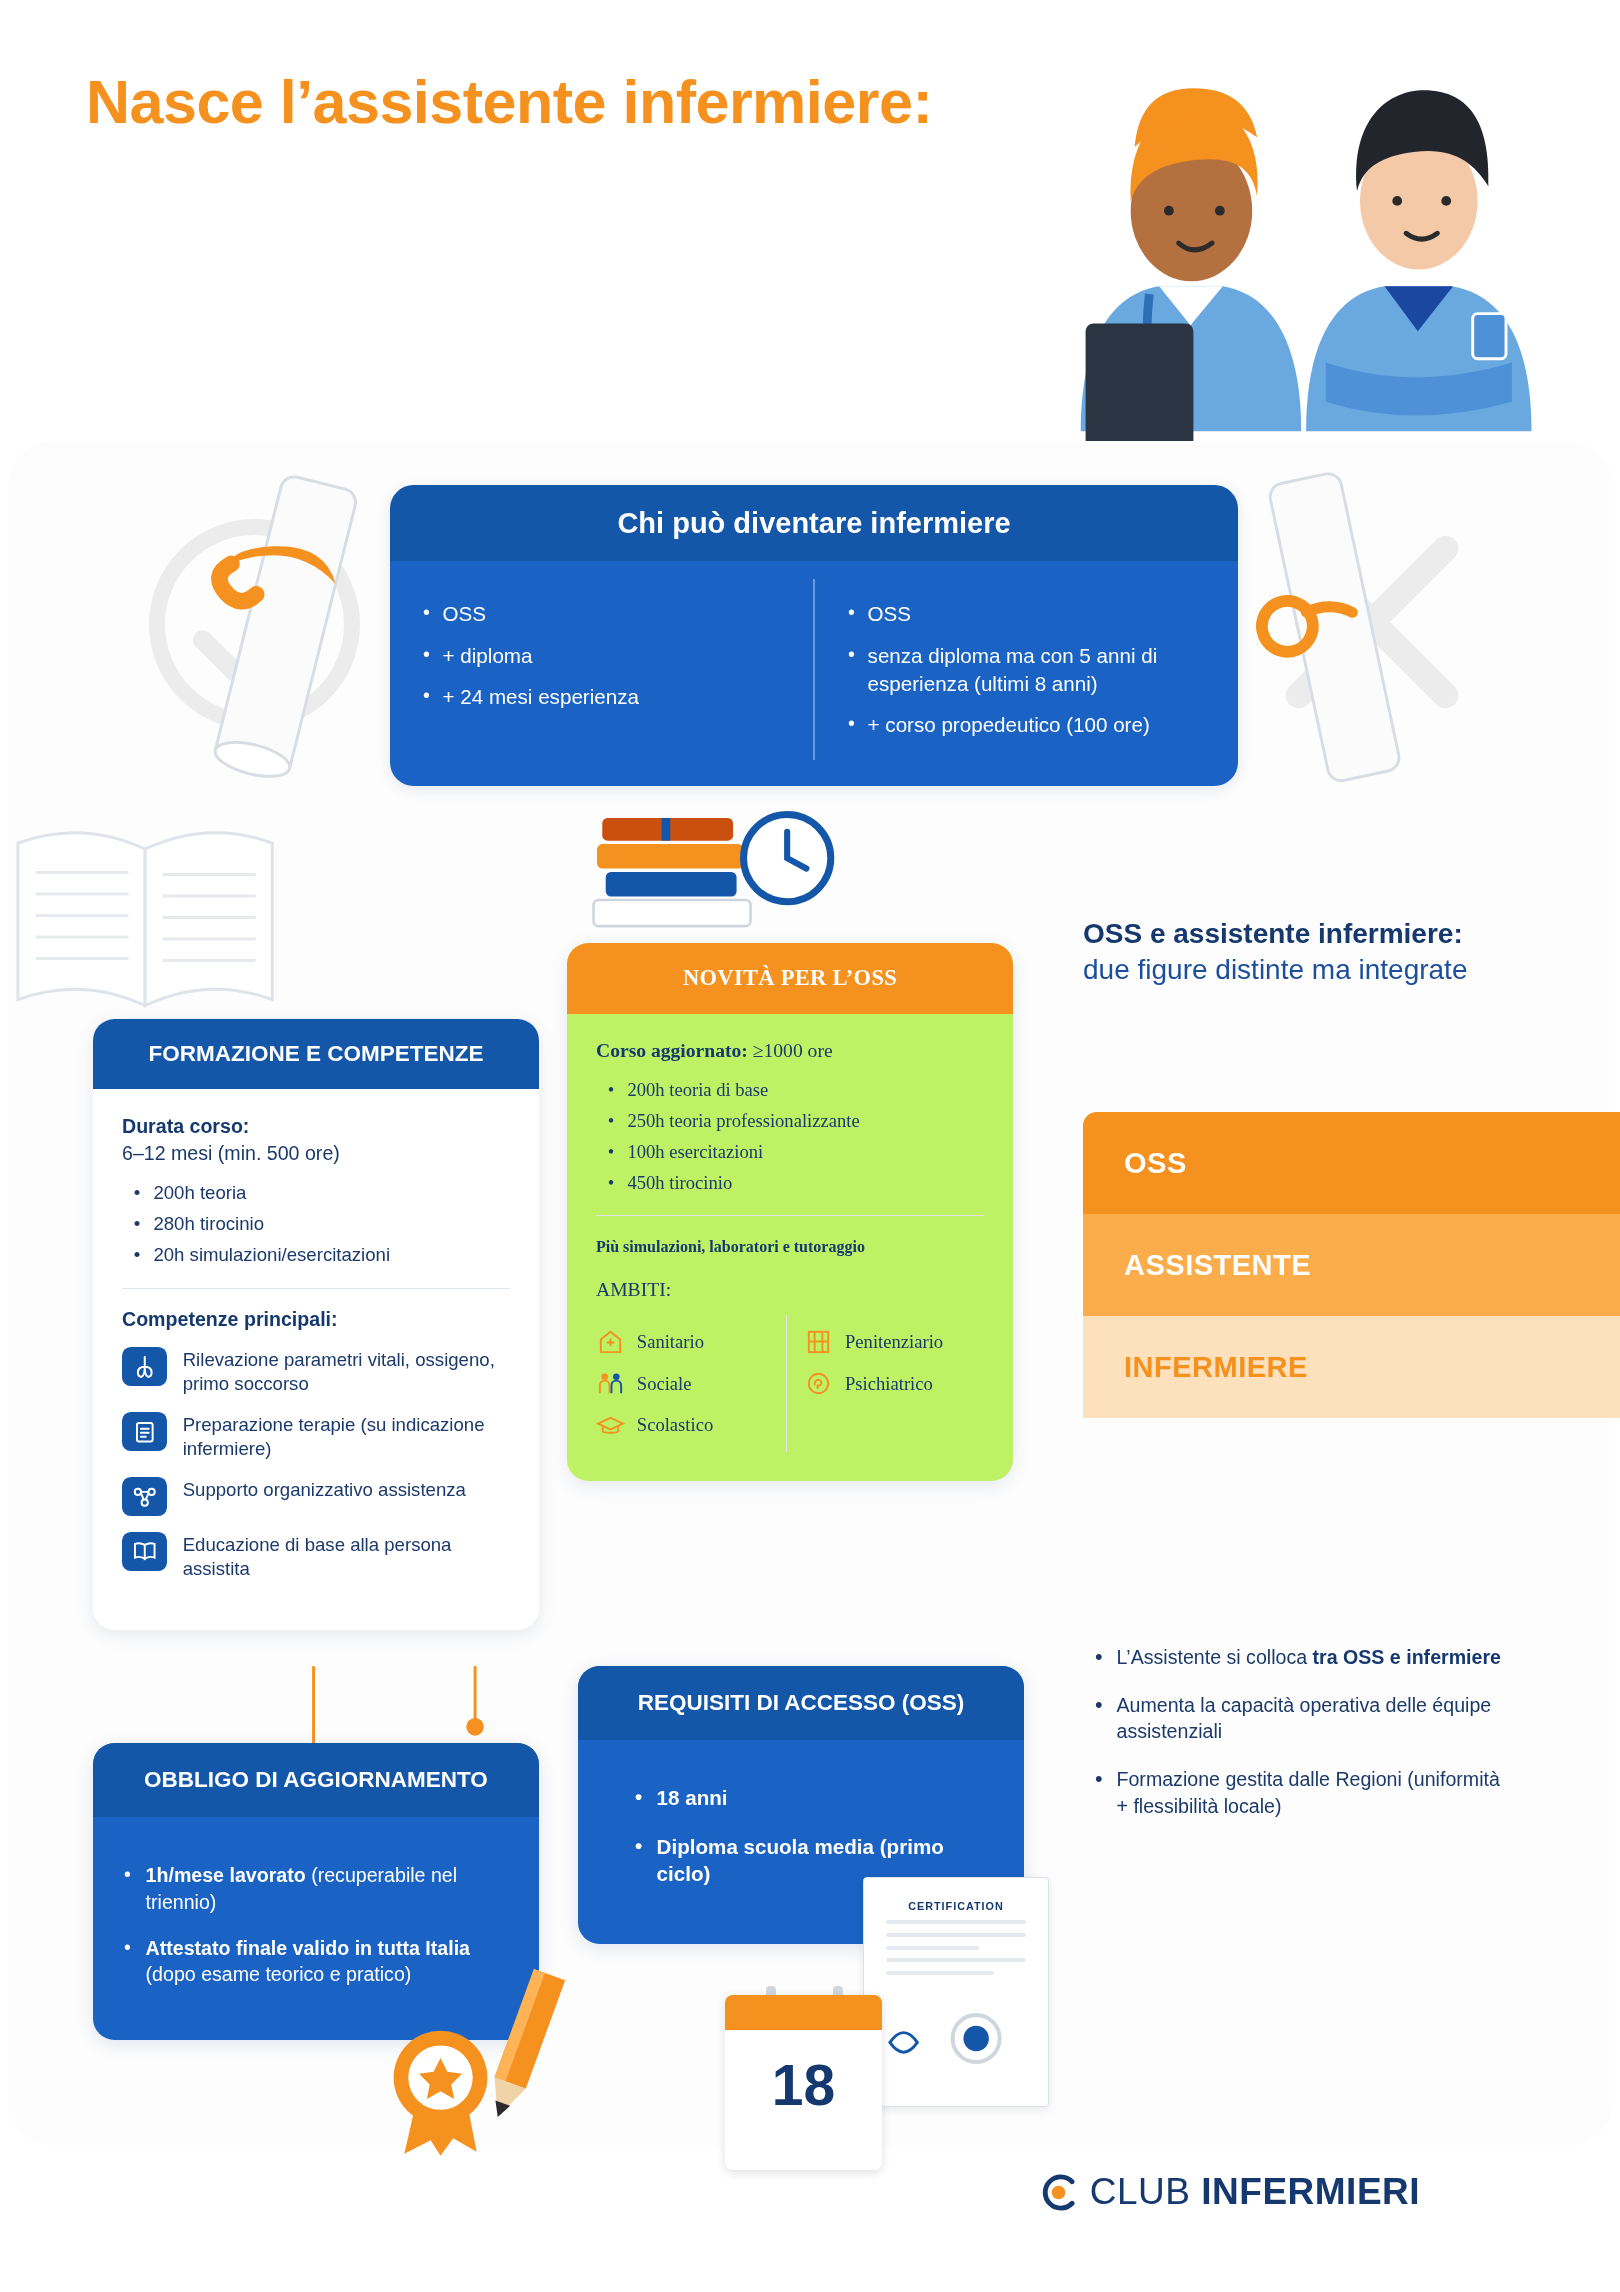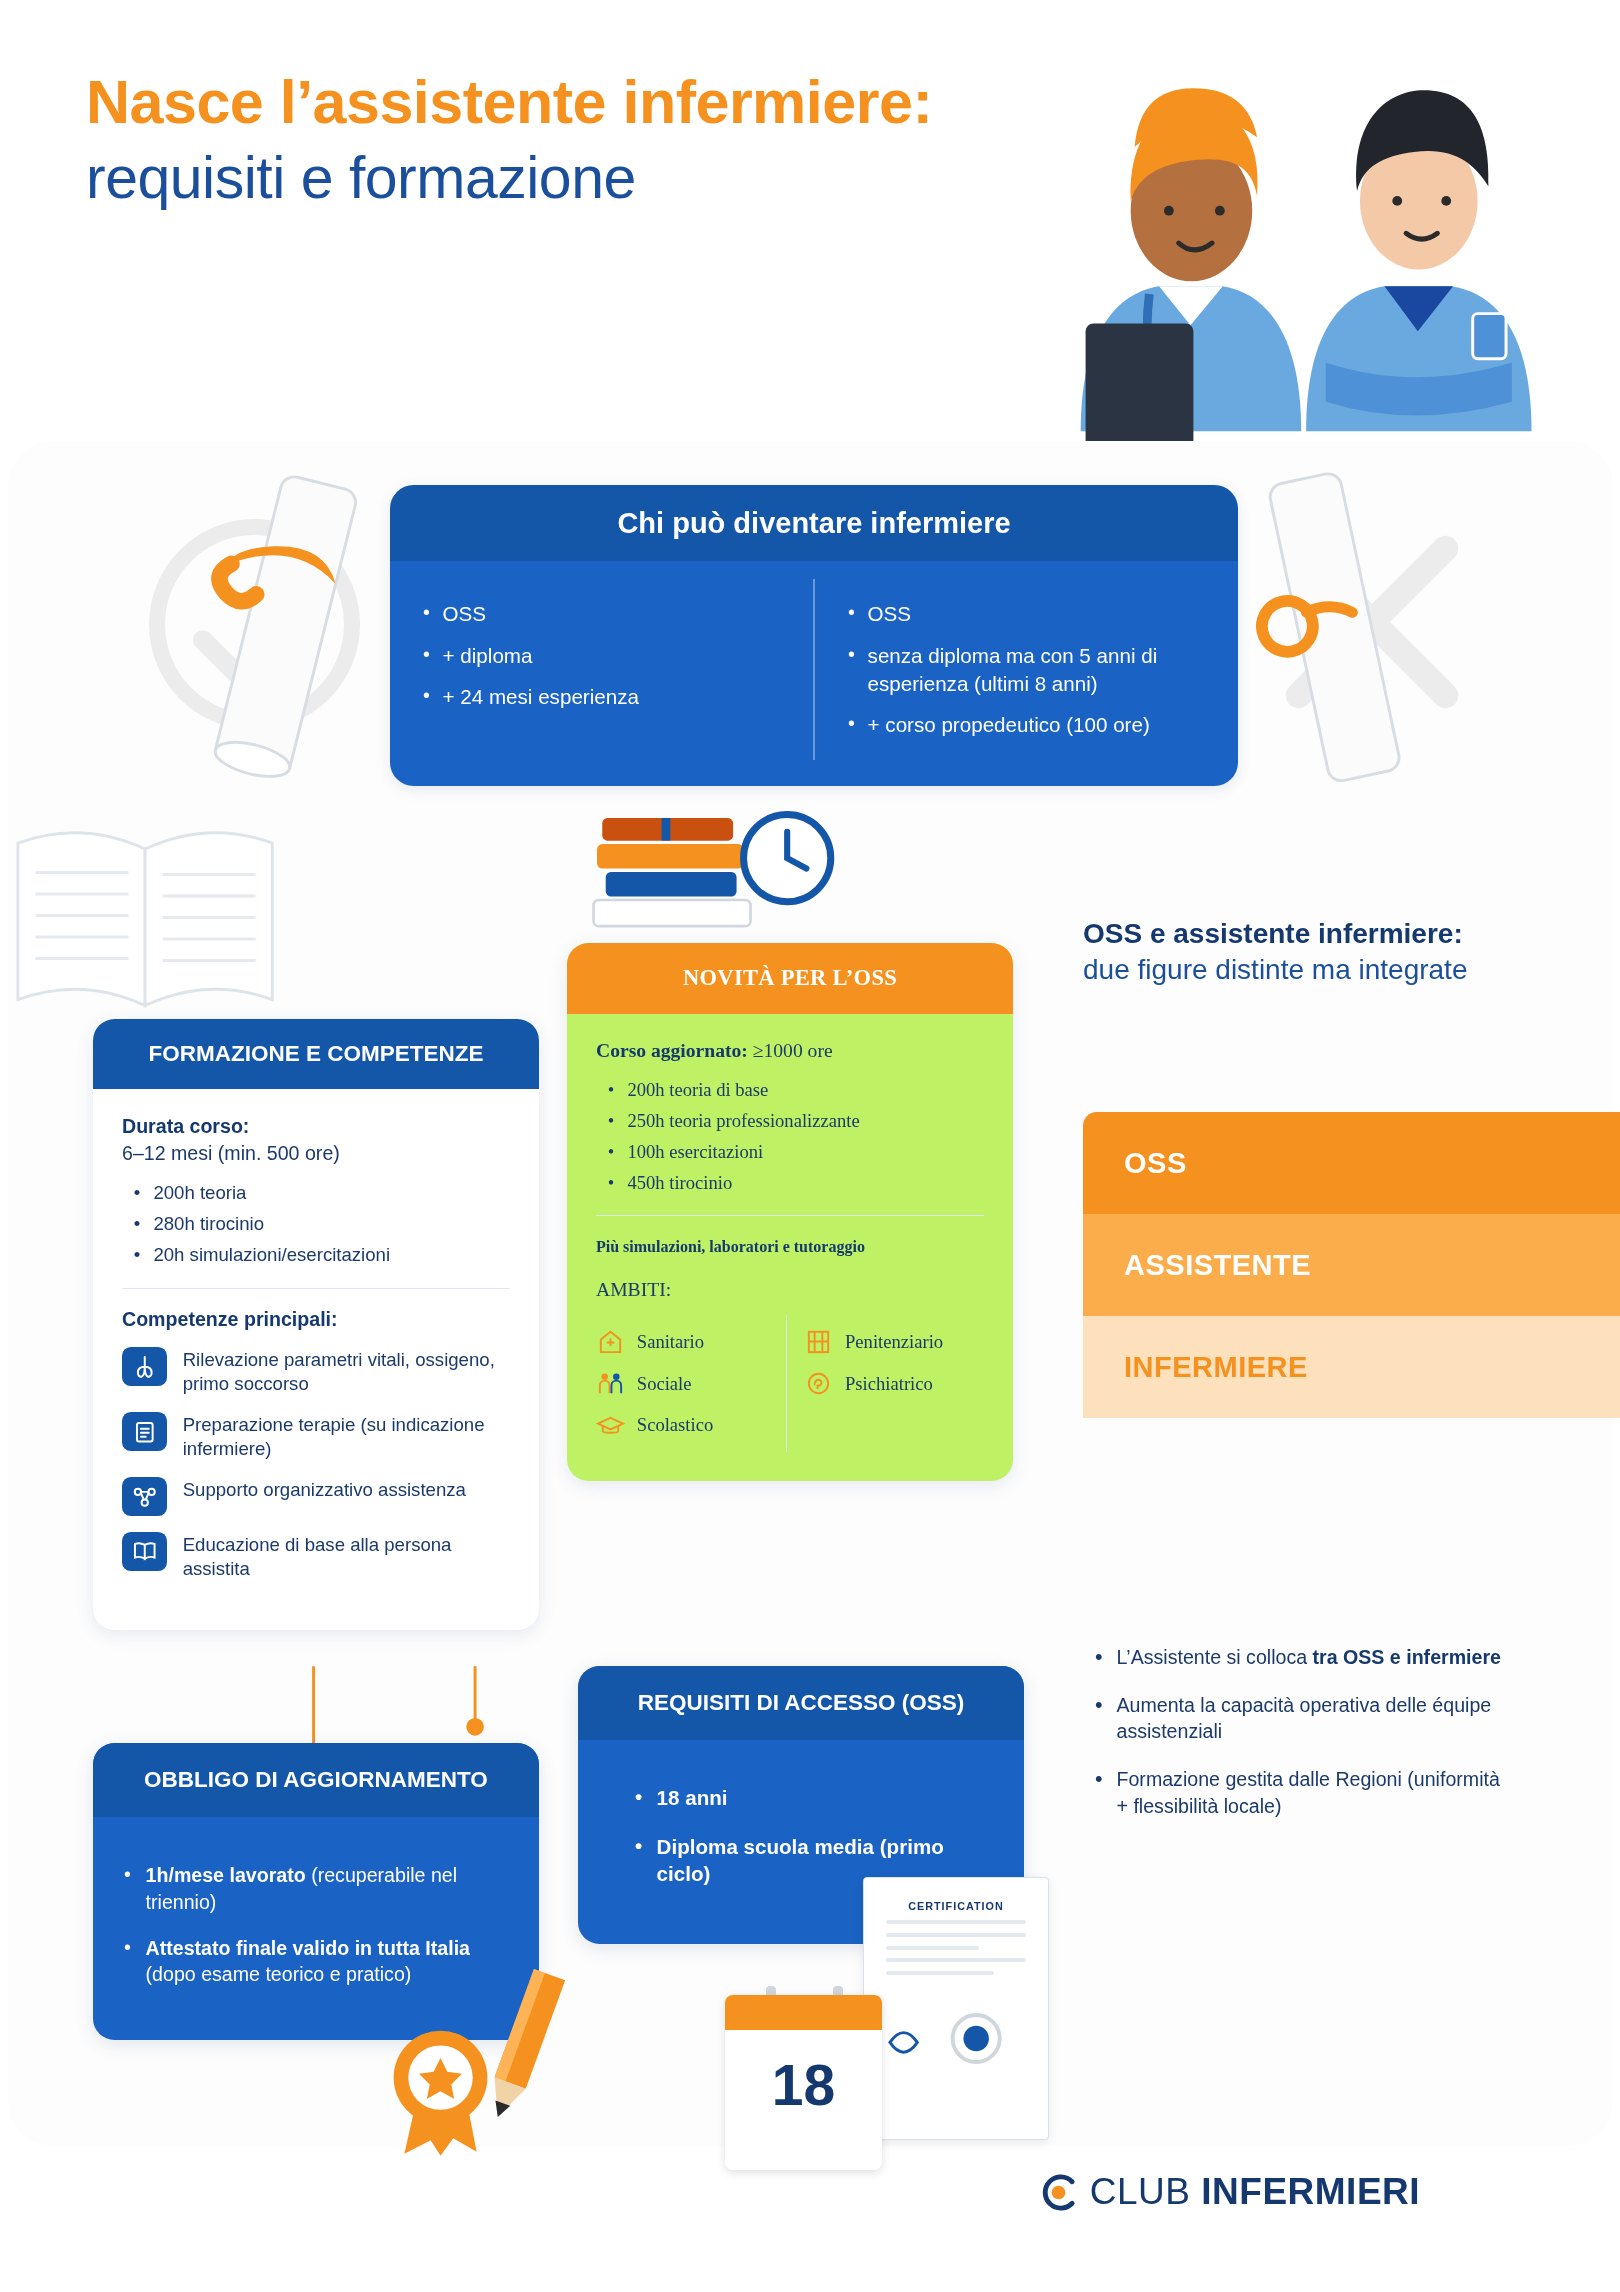--- a/index.html
+++ b/index.html
@@ -180,21 +180,21 @@
     list-style: none; color: #fff; font-size: 20.6px; font-weight: bold;
     line-height: 1.3; margin: 21.6px 0; position: relative; padding-left: 21.6px;
   }
   .requisiti-body li:before { content: "\2022"; position: absolute; left: 0; top: -1px; }
 
   
   .conn { position: absolute; }
 
   
   .certificate {
-    position: absolute; left: 863px; top: 1877px; width: 186px; height: 263px;
+    position: absolute; left: 863px; top: 1877px; width: 186px; height: 230px;
     background: #fff; border: 1px solid #d9e1ea; border-radius: 3.9px;
     box-shadow: 0 2.9px 9.8px rgba(0,0,0,.08);
   }
   .cert-title {
     text-align: center; font-size: 10.8px; font-weight: bold; letter-spacing: 1px;
     color: #15396e; margin-top: 21.6px;
   }
   .cert-line { height: 3.9px; background: #e4e9f0; margin: 8.8px 21.6px; border-radius: 2px; }
   .calendar {
     position: absolute; left: 725px; top: 1995px; width: 157px; height: 175px;
@@ -220,21 +220,20 @@
   .logo-text b { font-weight: bold; }
 </style>
 </head>
 <body>
 
 <div class="page">
 
   <div class="header">
     <div class="title-block">
       <div class="title-line1">Nasce l’assistente infermiere:</div>
-      <div class="title-line2">requisiti e formazione</div>
     </div>
 
     <svg class="nurses" viewBox="0 0 560 450">
 
       <g>
         <path d="M70 440 C70 350 100 300 150 292 L215 292 C265 300 295 350 295 440 Z" fill="#6aa9e0"></path>
         <path d="M150 292 l32 40 33 -40 z" fill="#ffffff"></path>
         <ellipse cx="183" cy="215" rx="62" ry="72" fill="#b5703f"></ellipse>
         <path d="M121 205 C118 140 150 108 186 108 C228 108 255 140 250 200 C245 170 225 160 190 163 C158 166 130 175 121 205 Z" fill="#F5911E"></path>
         <path d="M125 150 q60 -55 125 -10 q-10 -50 -65 -50 q-55 0 -60 60 z" fill="#F5911E"></path>

